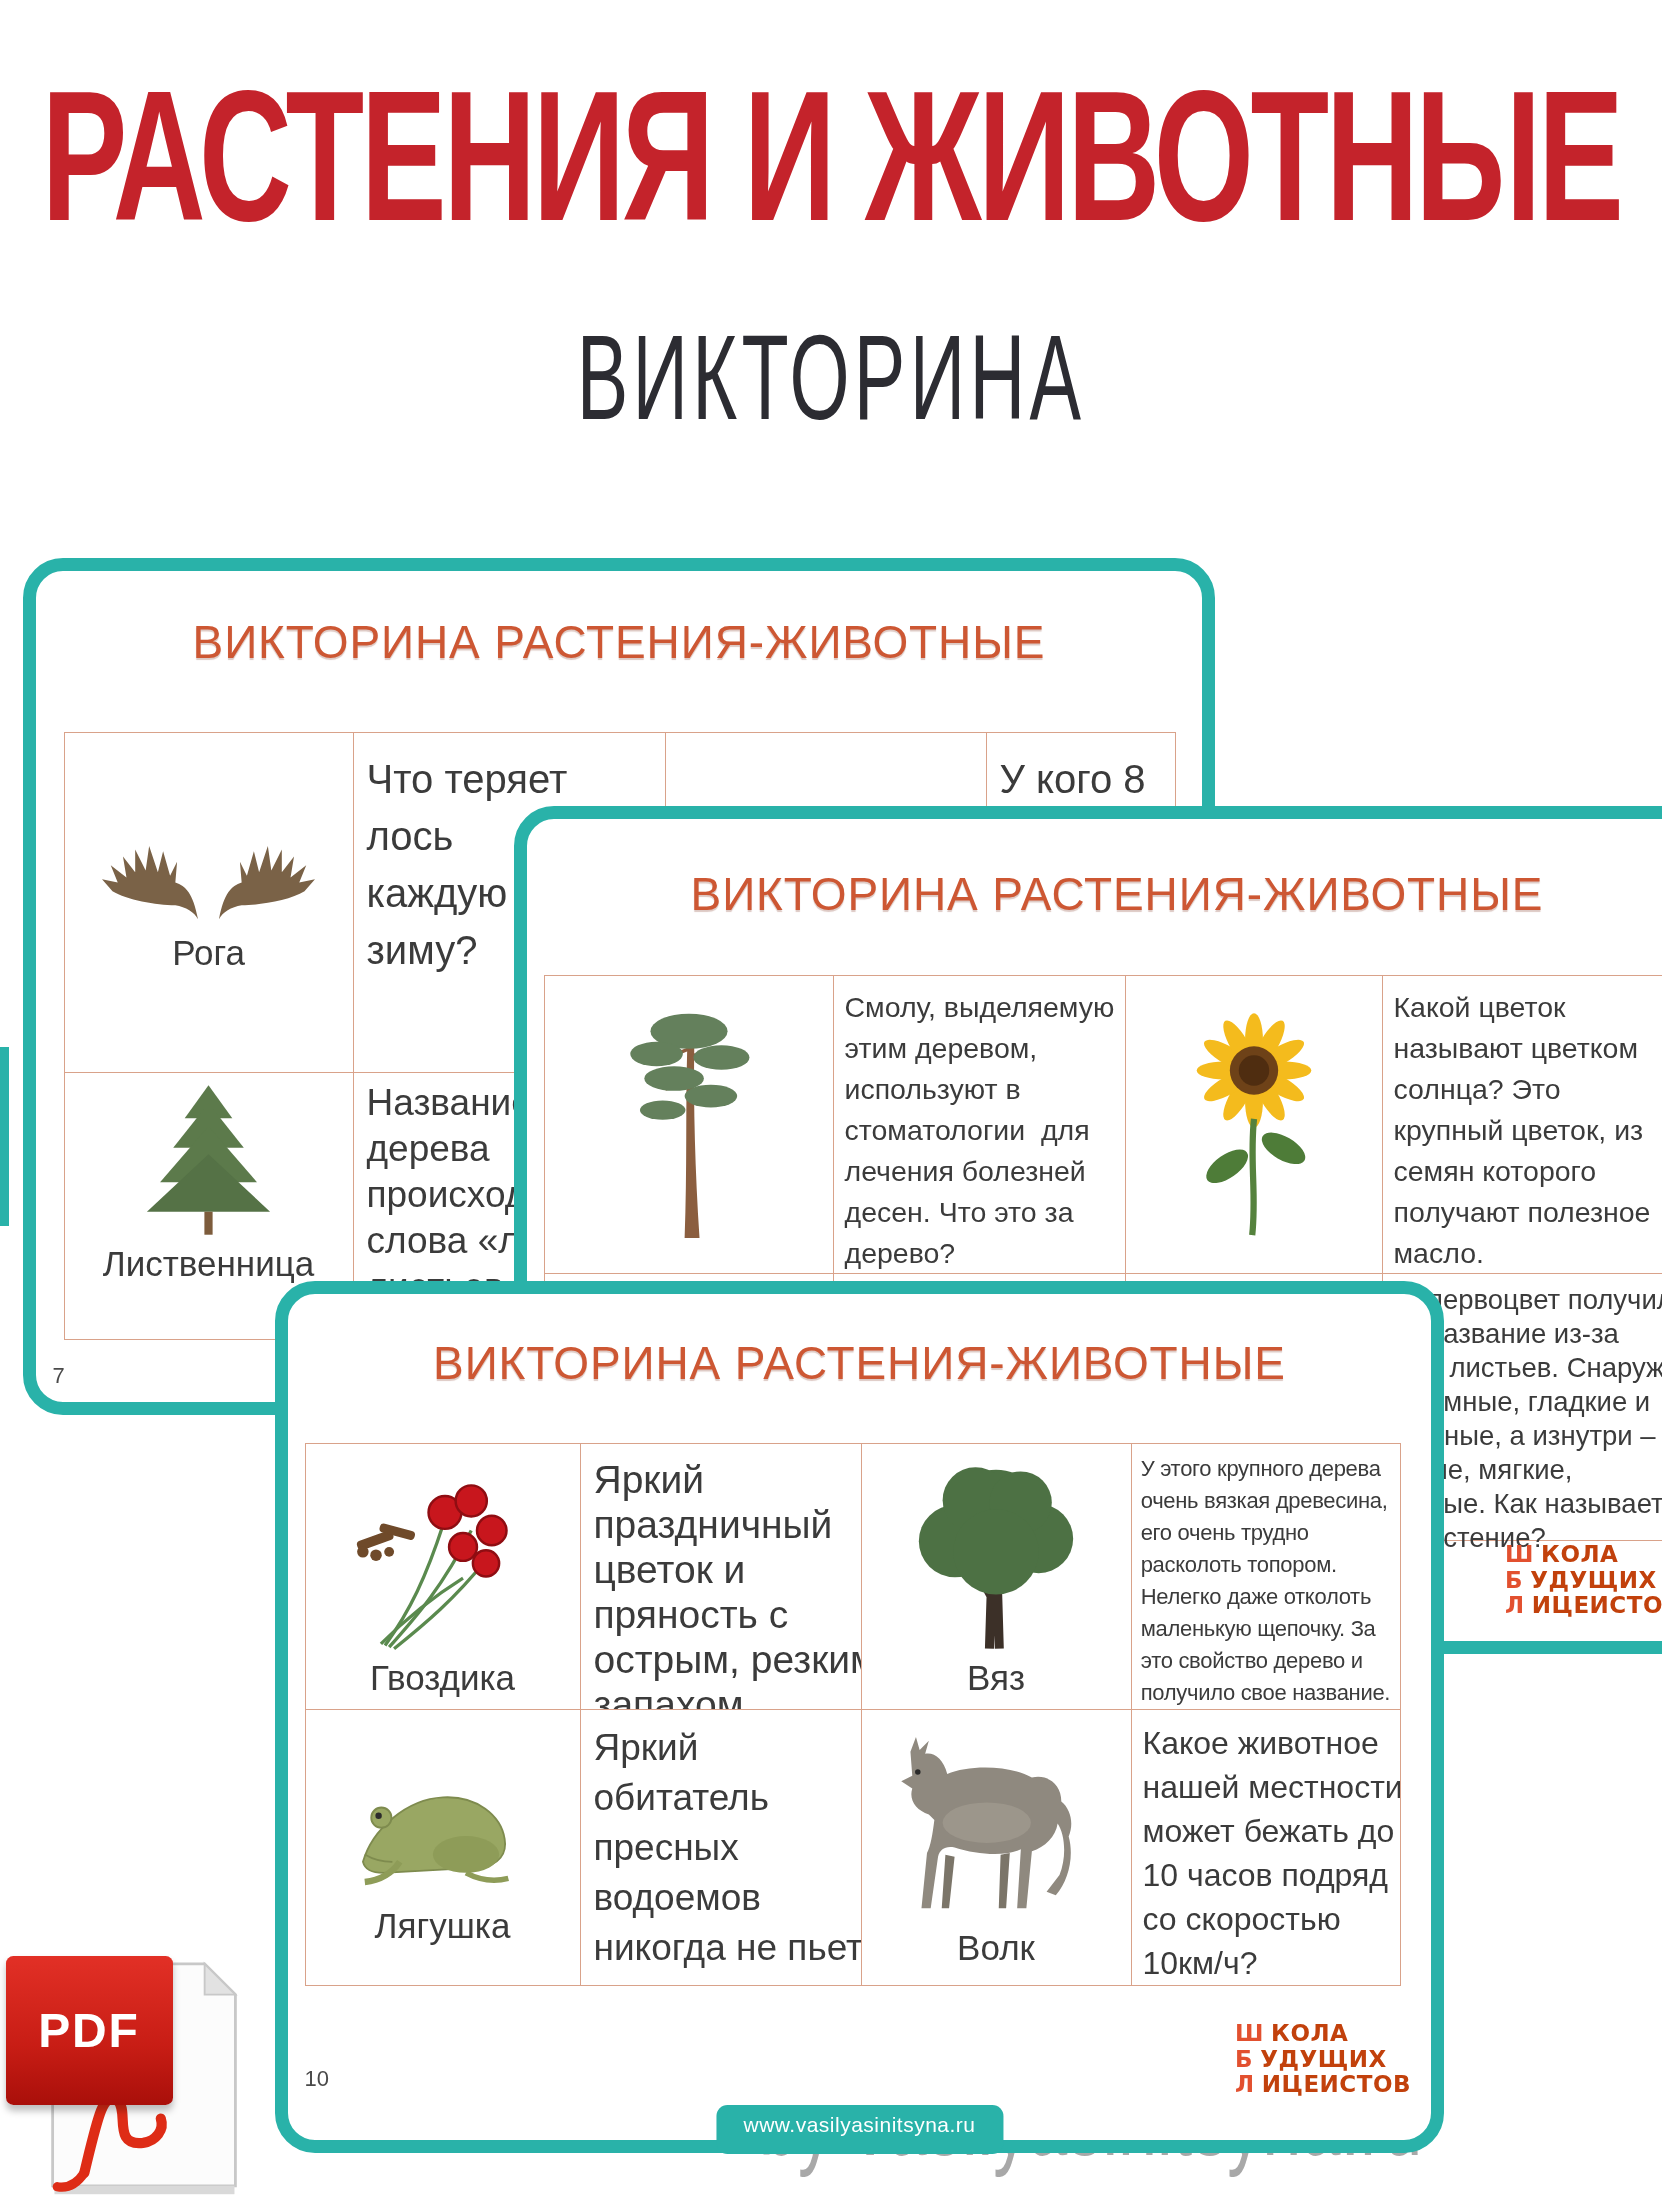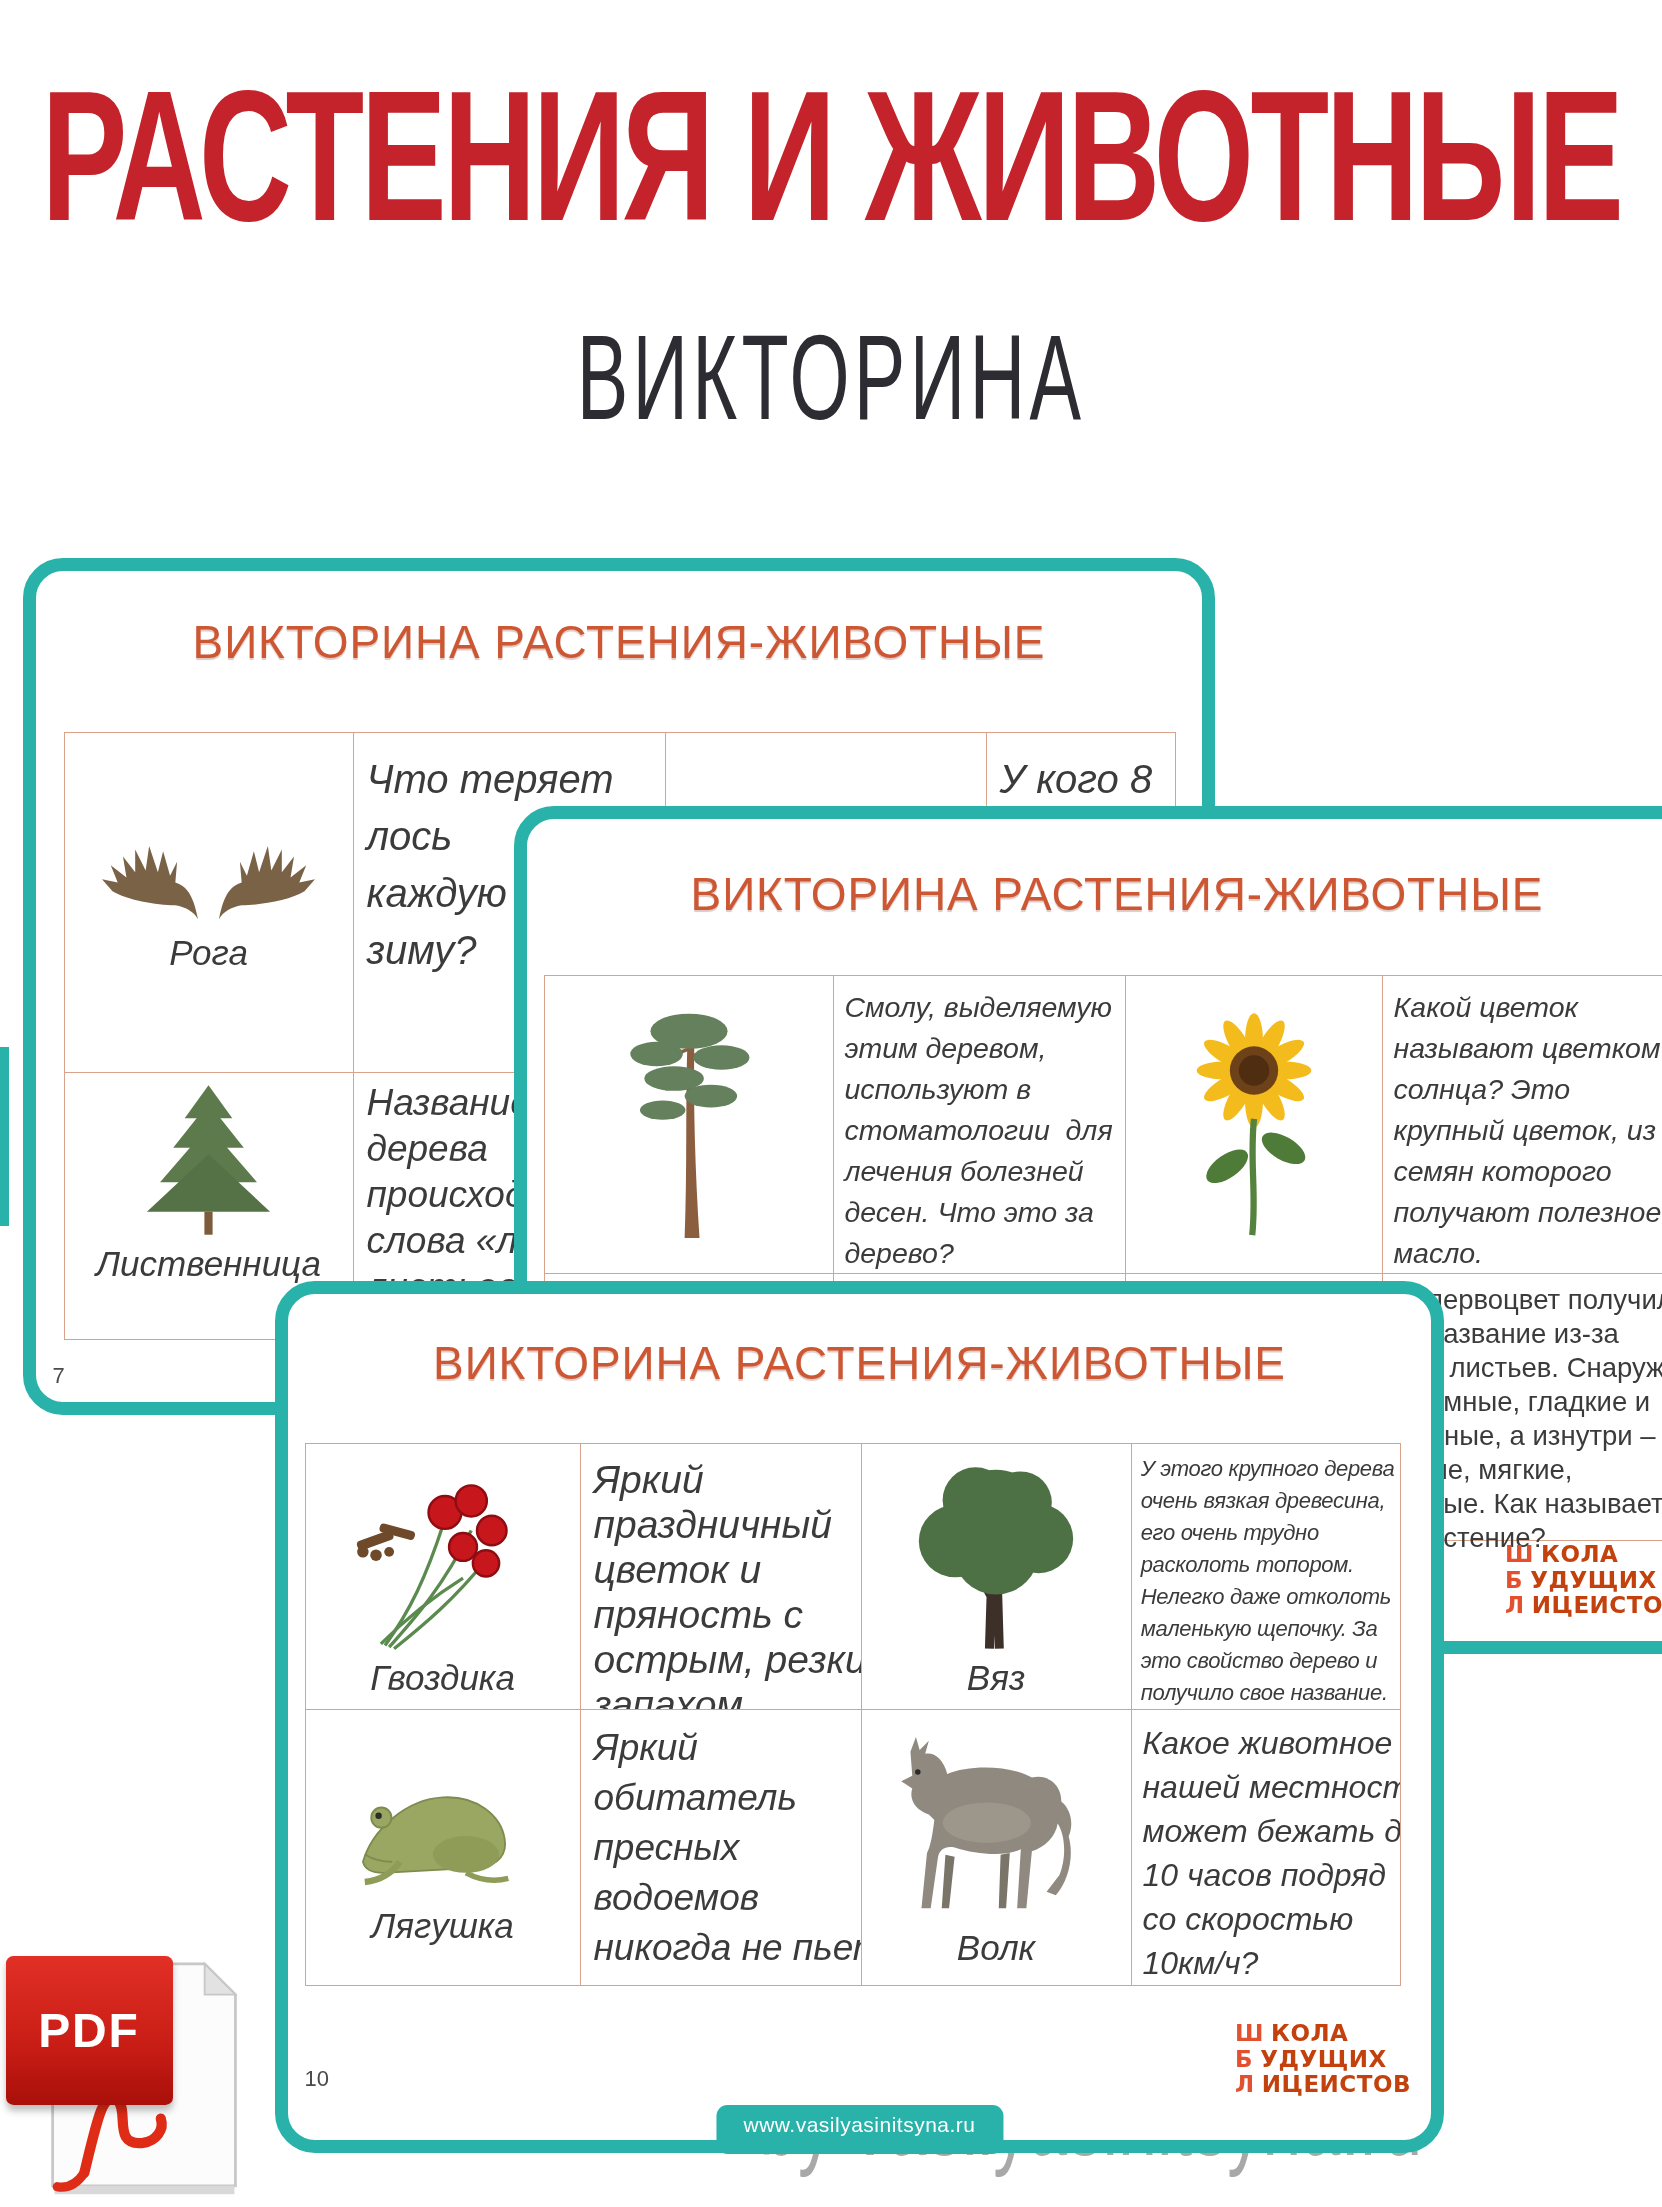--- a/index.html
+++ b/index.html
@@ -27,21 +27,21 @@
     font-size:46px;font-weight:normal;letter-spacing:0.9px;color:#cd5733;
     text-shadow:0 1.8px 0.9px rgba(120,40,20,0.25);white-space:nowrap;}
   .card1 .card-title{top:44px;}
   .card2 .card-title{top:48px;}
   .card3 .card-title{top:42px;}
 
   .tbl{position:absolute;display:grid;border:1.8px solid #d9a28a;}
   .t1{left:27.5px;top:161px;grid-template-columns:289px 312px 321px 188px;grid-template-rows:340px 266px;}
   .t2{left:16.5px;top:156px;grid-template-columns:289px 292px 257px 285px;grid-template-rows:298px 266px;}
   .t3{left:16.5px;top:149px;grid-template-columns:275px 281px 270px 268px;grid-template-rows:266px 275px;}
-  .cell{border-right:1.8px solid #d9a28a;border-bottom:1.8px solid #d9a28a;overflow:hidden;box-sizing:border-box;font-style:italic;}
+  .cell{border-right:1.8px solid #d9a28a;border-bottom:1.8px solid #d9a28a;overflow:hidden;box-sizing:border-box;}
   .cell:nth-child(4n){border-right:none;}
   .cell:nth-child(n+5){border-bottom:none;}
 
   .img-cell{display:flex;flex-direction:column;align-items:center;justify-content:center;padding:9.2px;}
   .img-cell.up{justify-content:flex-start;}
   .pic{display:flex;align-items:center;justify-content:center;}
   .caption{font-size:35px;color:#3b3b3b;text-align:center;margin-top:5.5px;white-space:nowrap;}
 
   .q{margin:0;color:#3b3b3b;white-space:pre;}
   .q-a{padding:18.4px 0 0 13px;font-size:40px;line-height:57px;}   

